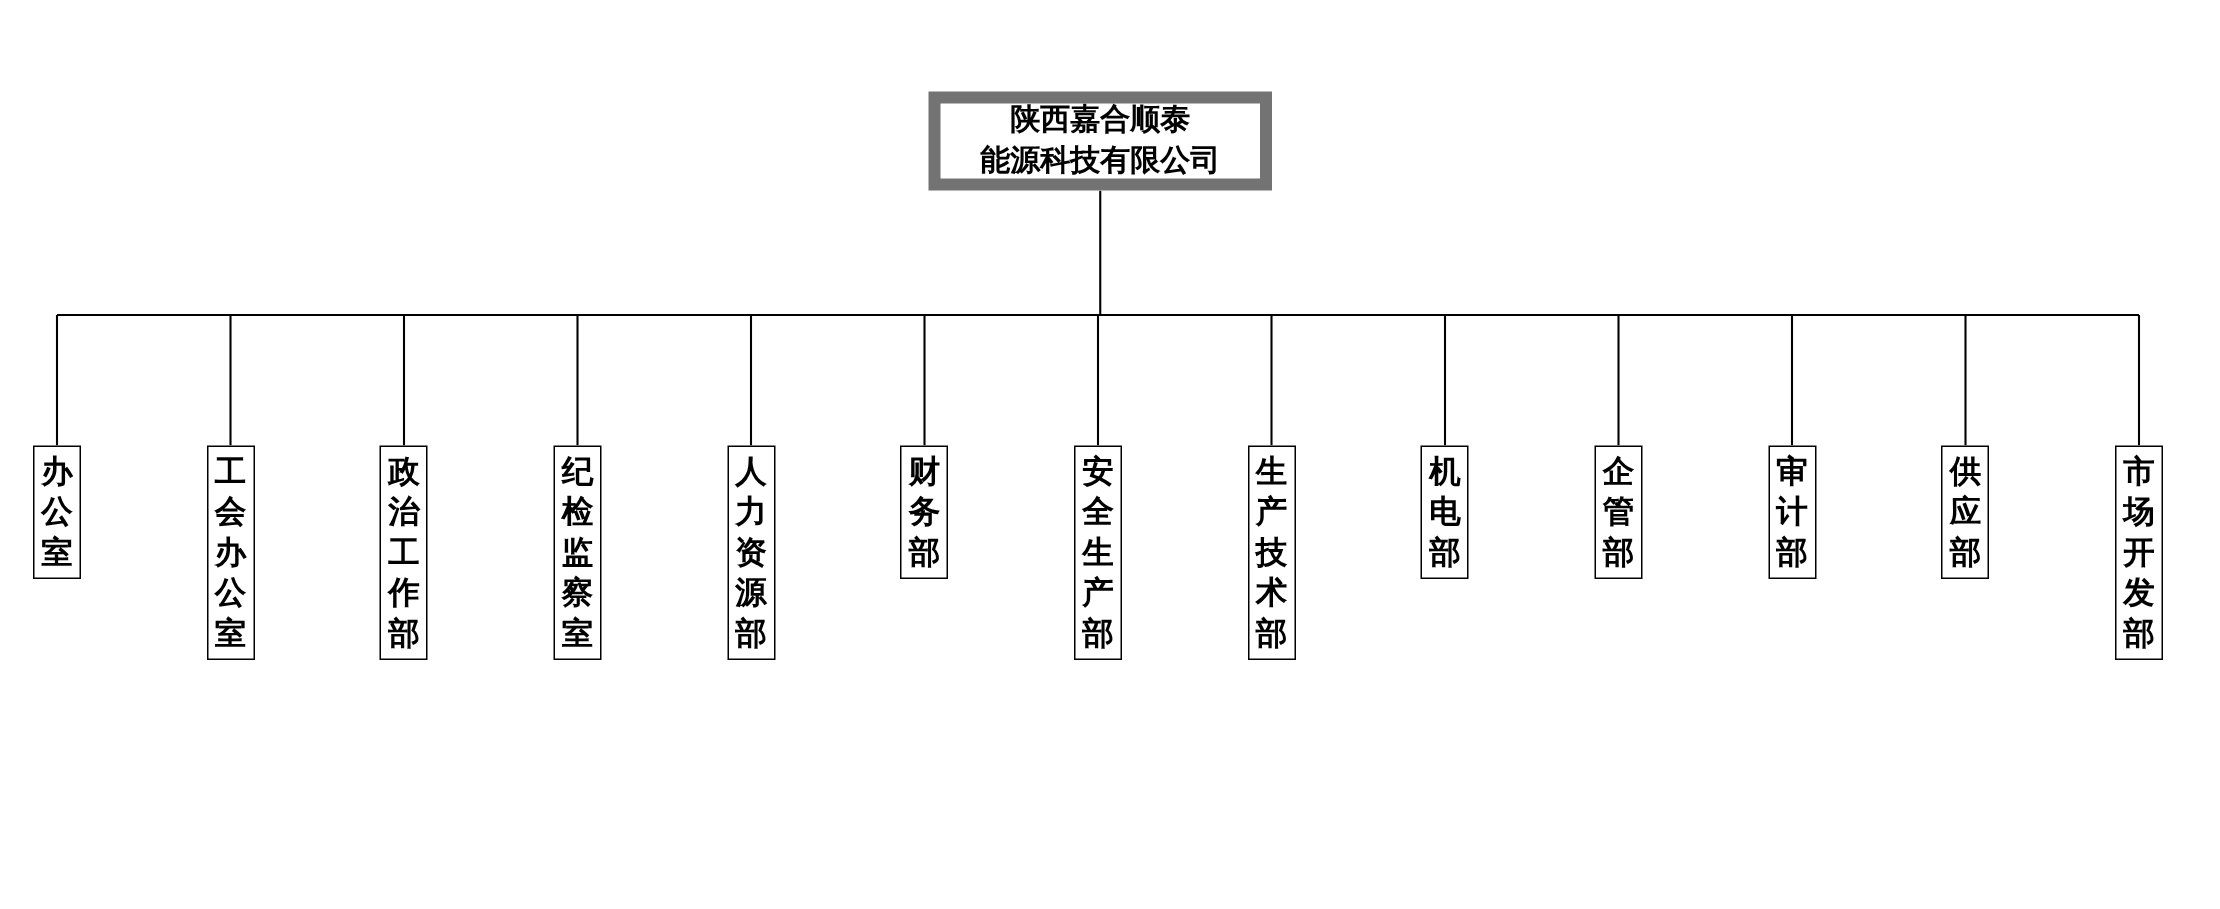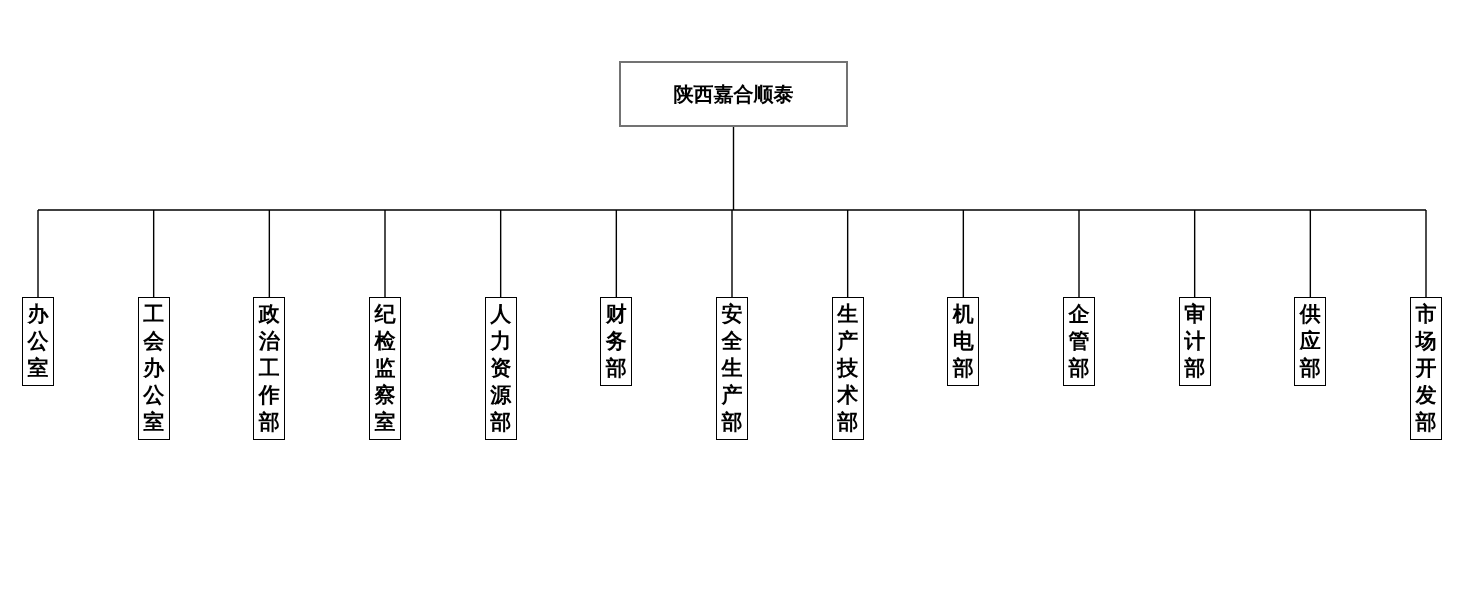--- a/index.html
+++ b/index.html
@@ -23,21 +23,21 @@
     width: 1480px;
     height: 606px;
   }
   .root-box {
     position: absolute;
     left: 619px;
     top: 61px;
     width: 229px;
     height: 66px;
     box-sizing: border-box;
-    border: 2px solid #737373;
+    border: 8px solid #737373;
     background: #ffffff;
     display: flex;
     flex-direction: column;
     align-items: center;
     justify-content: center;
     font-weight: bold;
     font-size: 20px;
     line-height: 27px;
     text-align: center;
     white-space: nowrap;
@@ -78,20 +78,21 @@
       <line x1="847.6666666666667" y1="210" x2="847.6666666666667" y2="297" stroke="#000000" stroke-width="1.4"></line>
       <line x1="963.3333333333334" y1="210" x2="963.3333333333334" y2="297" stroke="#000000" stroke-width="1.4"></line>
       <line x1="1079" y1="210" x2="1079" y2="297" stroke="#000000" stroke-width="1.4"></line>
       <line x1="1194.6666666666667" y1="210" x2="1194.6666666666667" y2="297" stroke="#000000" stroke-width="1.4"></line>
       <line x1="1310.3333333333335" y1="210" x2="1310.3333333333335" y2="297" stroke="#000000" stroke-width="1.4"></line>
       <line x1="1426" y1="210" x2="1426" y2="297" stroke="#000000" stroke-width="1.4"></line>
     </svg>
 
   <div class="root-box">
     <span>陕西嘉合顺泰</span>
+    <span>能源科技有限公司</span>
   </div>
 
   <div id="dept-layer">
       <div class="dept-box" style="left: 22px;">
         <span class="dept-char">办</span>
         <span class="dept-char">公</span>
         <span class="dept-char">室</span>
       </div>
       <div class="dept-box" style="left: 137.667px;">
         <span class="dept-char">工</span>

